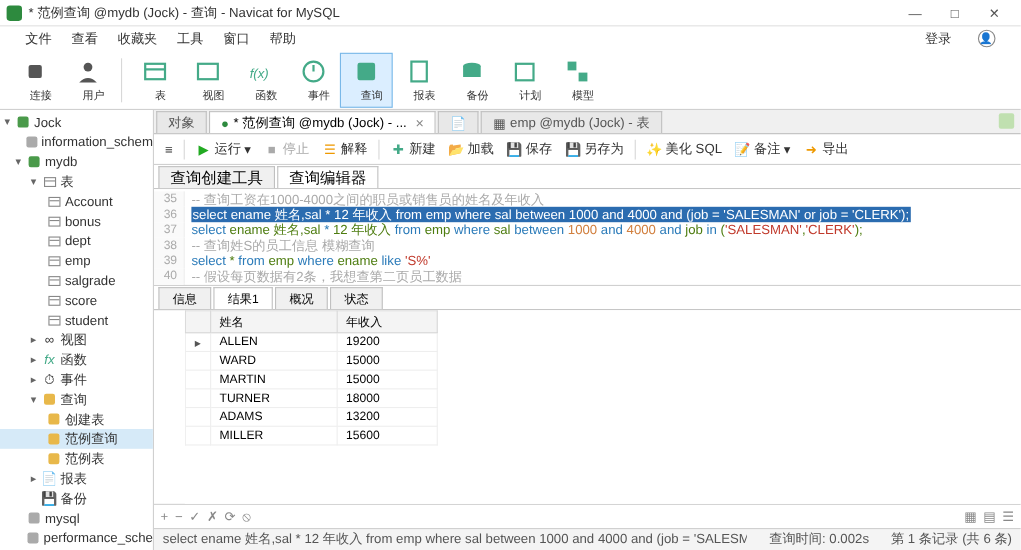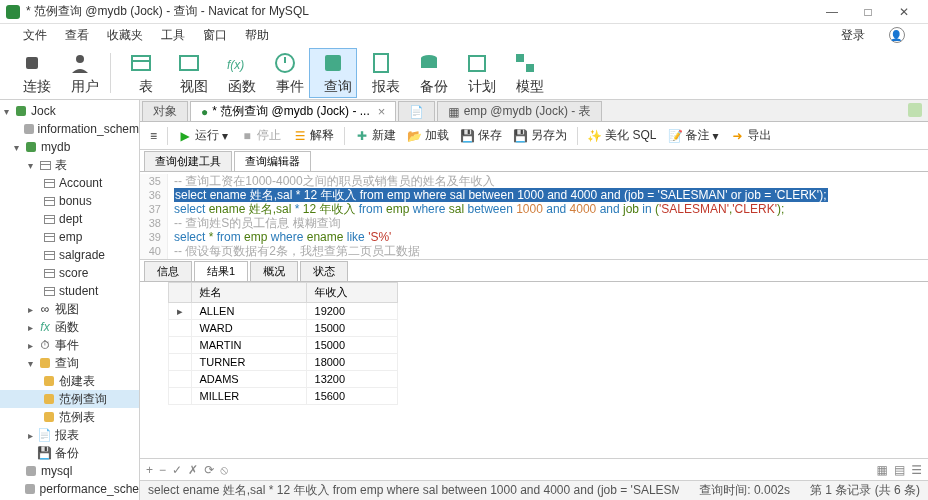--- a/index.html
+++ b/index.html
@@ -8,21 +8,21 @@
 .titlebar .app-icon { width: 14px; height: 14px; background: #2d8a3e; border-radius: 3px; margin-right: 6px; }
 .titlebar .title { flex: 1; color: #333; }
 .titlebar .winbtn { width: 36px; height: 20px; display: flex; align-items: center; justify-content: center; color: #555; }
 .menubar { height: 22px; display: flex; align-items: center; padding: 0 23px; gap: 18px; color: #333; }
 .menubar .spacer { flex: 1; }
 .menubar .login { color: #333; text-align: right; }
 .toolbar { height: 54px; display: flex; align-items: center; padding: 0 8px; border-bottom: 1px solid #d0d0d0; gap: 0; }
 .toolbar .tbitem { display: flex; flex-direction: column; align-items: center; justify-content: center; width: 48px; height: 50px; gap: 2px; }
 .toolbar .tbitem.active { background: #dbeeff; border: 1px solid #7ab8e8; }
 .toolbar .tbitem .ico { width: 26px; height: 26px; display: flex; align-items: center; justify-content: center; }
-.toolbar .tbitem .lbl { font-size: 14px; color: #333; margin-left: 10px; }
+.toolbar .tbitem .lbl { font-size: 10px; color: #333; margin-left: 10px; }
 .toolbar .sep { width: 1px; height: 40px; background: #d8d8d8; margin: 0 6px; }
 .main { flex: 1; display: flex; min-height: 0; }
 .sidebar { width: 140px; border-right: 1px solid #d0d0d0; overflow: hidden; padding: 2px 0; }
 .tree-node { display: flex; align-items: center; height: 18px; padding-left: 4px; color: #333; white-space: nowrap; }
 .tree-node .arrow { width: 10px; display: inline-block; color: #666; font-size: 10px; }
 .tree-node .nicon { width: 14px; height: 14px; margin-right: 3px; display: inline-flex; align-items: center; justify-content: center; }
 .tree-node.selected { background: #d6eaf8; }
 .tree-node.l1 { padding-left: 14px; }
 .tree-node.l2 { padding-left: 28px; }
 .tree-node.l3 { padding-left: 42px; }
@@ -36,21 +36,21 @@
 .tab.active { background: #fff; color: #000; }
 .tab .dot { color: #2d8a3e; }
 .tab .close-icon { font-size: 13px; color: #888; margin-left: 4px; line-height: 1; }
 .tabbar .right-ico { position: absolute; right: 6px; top: 3px; width: 14px; height: 14px; background: #c0e0b0; border-radius: 2px; }
 .qtoolbar { height: 28px; display: flex; align-items: center; padding: 0 6px; gap: 4px; border-bottom: 1px solid #d0d0d0; }
 .qtoolbar .btn { display: flex; align-items: center; gap: 3px; padding: 2px 4px; color: #333; font-size: 11px; }
 .qtoolbar .btn.disabled { color: #aaa; }
 .qtoolbar .qsep { width: 1px; height: 18px; background: #d8d8d8; margin: 0 2px; }
 .qtoolbar .ico-sm { width: 14px; height: 14px; display: inline-flex; align-items: center; justify-content: center; }
 .subtabs { height: 22px; display: flex; align-items: flex-end; padding-left: 4px; border-bottom: 1px solid #c0c0c0; gap: 2px; }
-.subtab { height: 20px; padding: 0 10px; border: 1px solid #c0c0c0; border-bottom: none; background: #f0f0f0; font-size: 11px; display: flex; align-items: center; }
+.subtab { height: 20px; padding: 0 10px; border: 1px solid #c0c0c0; border-bottom: none; background: #f0f0f0; font-size: 14px; display: flex; align-items: center; }
 .subtab.active { background: #fff; }
 .editor { height: 88px; overflow: hidden; font-family: Consolas, monospace; font-size: 12px; padding: 2px 0; background: #fff; border-bottom: 1px solid #d0d0d0; }
 .codeline { display: flex; height: 14px; line-height: 14px; }
 .gutter { width: 28px; text-align: right; padding-right: 6px; color: #aaa; background: #fafafa; border-right: 1px solid #eee; font-size: 11px; }
 .code { padding-left: 6px; white-space: pre; }
 .cm { color: #aaa; }
 .kw { color: #2b7bb9; }
 .num { color: #d17f3e; }
 .str { color: #c0392b; }
 .id { color: #4d7c0f; }

